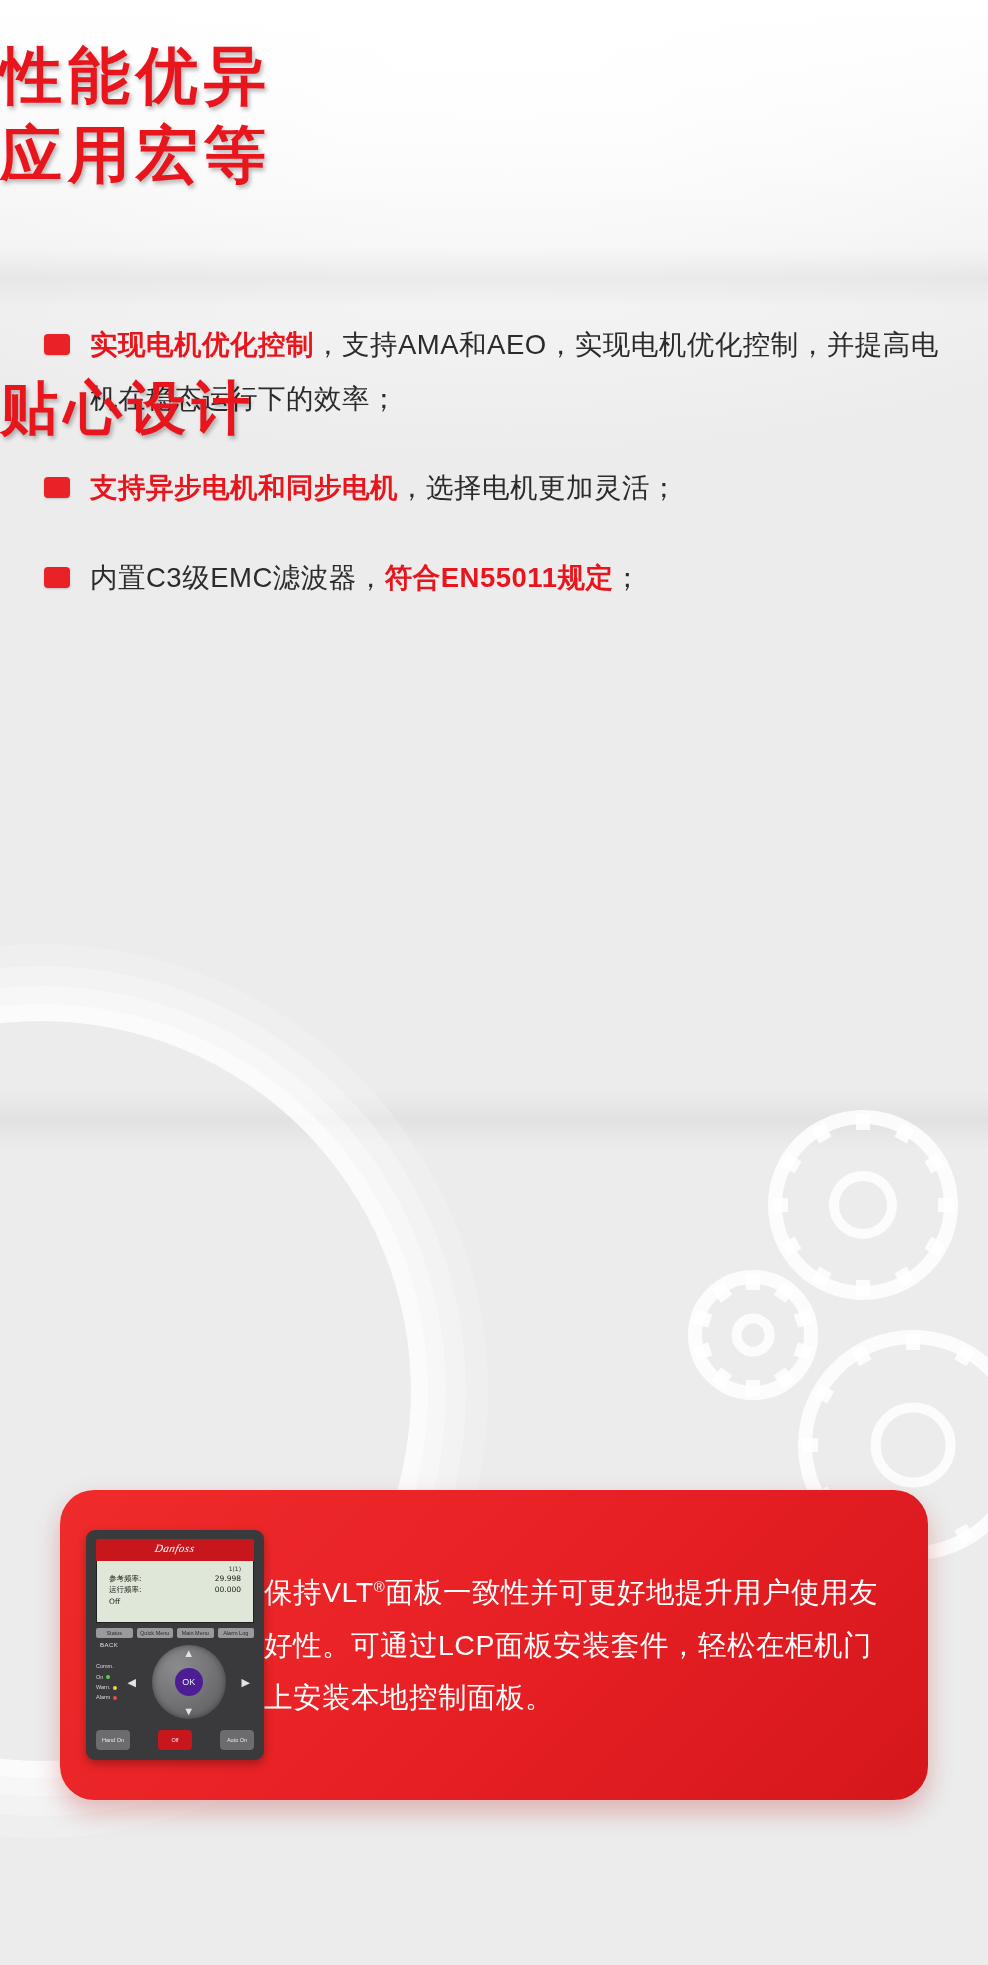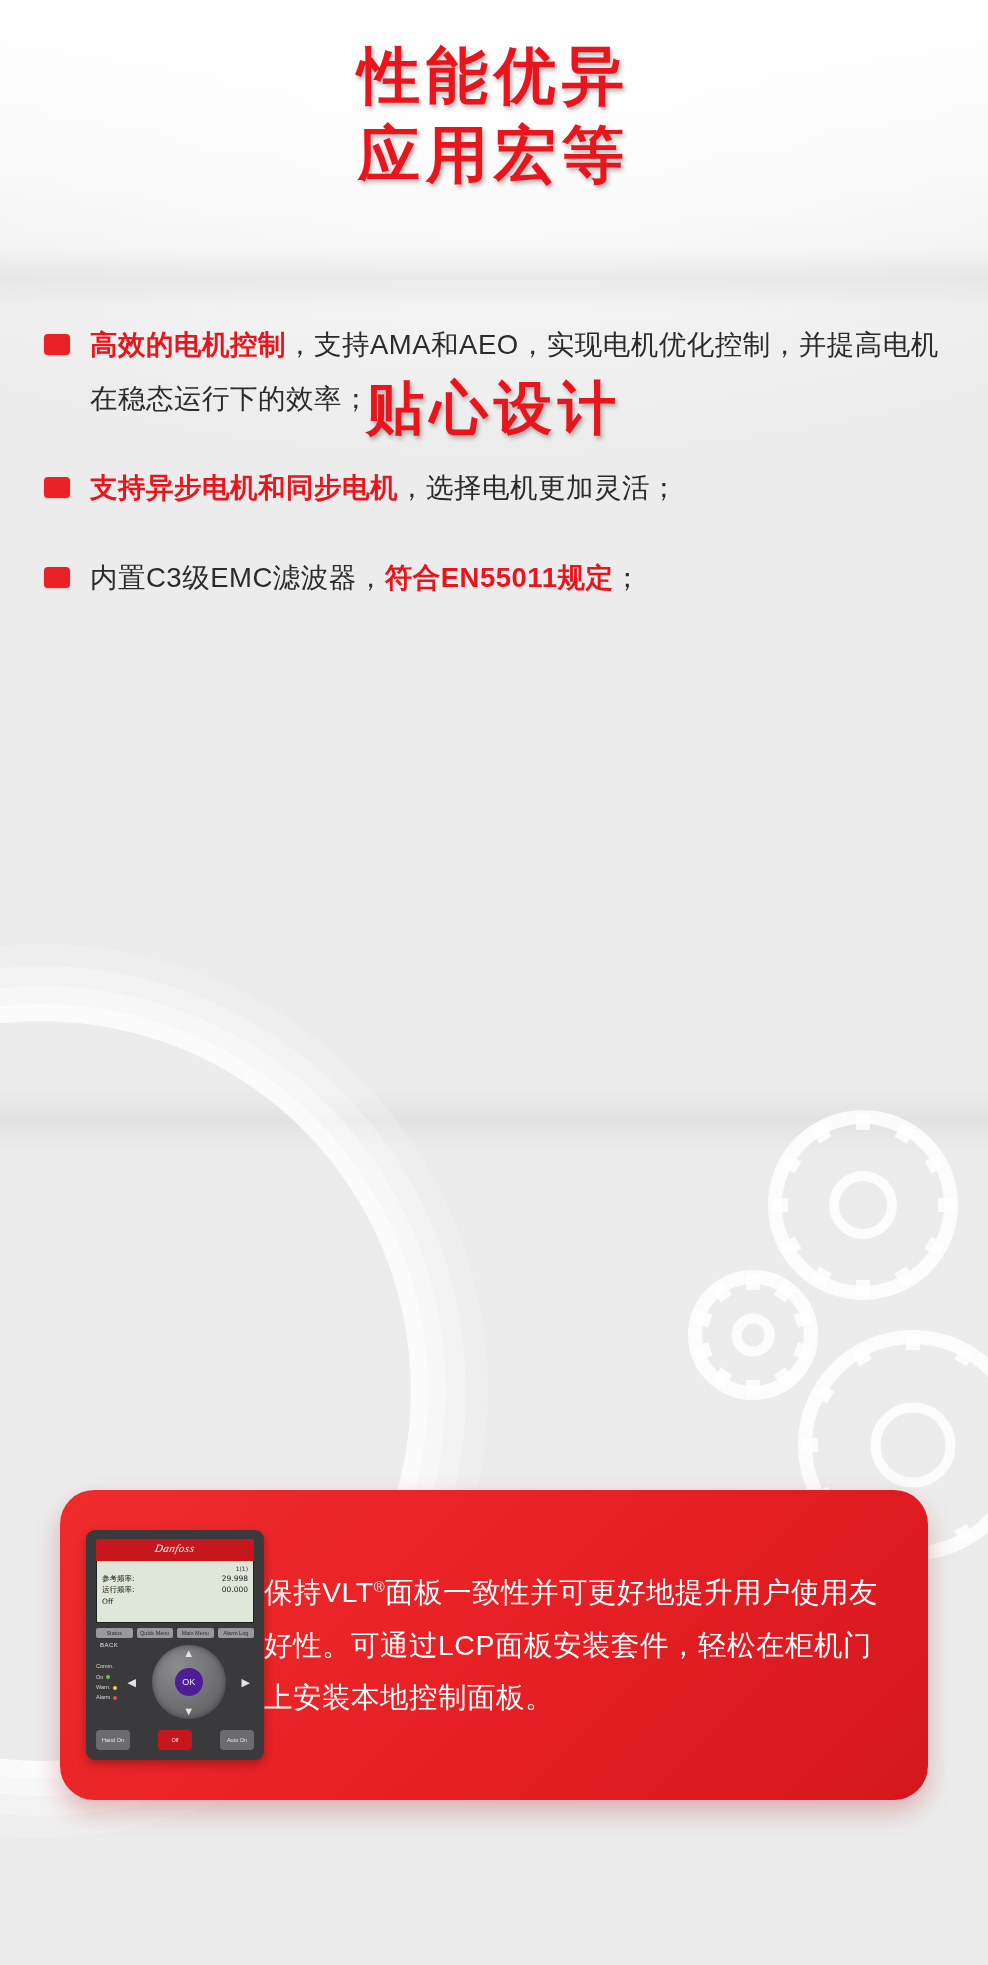--- a/index.html
+++ b/index.html
@@ -92,21 +92,20 @@
   .gear-teeth i::before { top: -10px; }
   .gear-teeth i::after { bottom: -10px; }
 
   .gear-a { right: 30px; top: 1110px; width: 190px; height: 190px; }
   .gear-b { right: 170px; top: 1270px; width: 130px; height: 130px; }
   .gear-c { right: -40px; top: 1330px; width: 230px; height: 230px; }
 
   
   .headline {
     position: relative;
-    text-align: center;
     color: #e8151d;
     font-weight: bold;
     letter-spacing: 6px;
     line-height: 1.28;
     text-shadow: 2px 3px 4px rgba(0,0,0,0.28);
   }
   .headline-1 {
     padding-top: 36px;
     font-size: 62px;
   }
@@ -189,21 +188,21 @@
     font-size: 11px;
     font-style: italic;
     font-family: "Liberation Serif", serif;
     letter-spacing: 0.5px;
   }
   .lcp-screen {
     background: #dfe7d8;
     height: 62px;
     border: 1px solid #20201f;
     border-top: none;
-    padding: 3px 5px;
+    padding: 3px 12px;
     box-sizing: border-box;
     font-size: 7.5px;
     color: #1b1b1b;
     line-height: 1.5;
     font-family: "DejaVu Sans", sans-serif;
   }
   .lcp-screen .top-right { text-align: right; font-size: 6px; color: #2b2b2b; }
   .lcp-screen .row { display: flex; justify-content: space-between; }
   .lcp-softkeys {
     margin-top: 5px;
@@ -358,21 +357,21 @@
   </div>
 
   <div class="headline headline-1">
     <span class="ln">性能优异</span>
     <span class="ln">应用宏等</span>
   </div>
 
   <div class="bullets">
     <div class="bullet">
       <span class="bullet-marker"></span>
-      <div class="bullet-text"><b>高效的电机控制</b><span>，支持AMA和AEO，实现电机优化控制，并提高电机在稳态运行下的效率；</span></div>
+      <div class="bullet-text"><b>实现电机优化控制</b><span>，支持AMA和AEO，实现电机优化控制，并提高电机在稳态运行下的效率；</span></div>
     </div>
     <div class="bullet">
       <span class="bullet-marker"></span>
       <div class="bullet-text"><b>支持异步电机和同步电机</b><span>，选择电机更加灵活；</span></div>
     </div>
     <div class="bullet">
       <span class="bullet-marker"></span>
       <div class="bullet-text"><span>内置C3级EMC滤波器，</span><b>符合EN55011规定</b><span>；</span></div>
     </div>
   </div>

